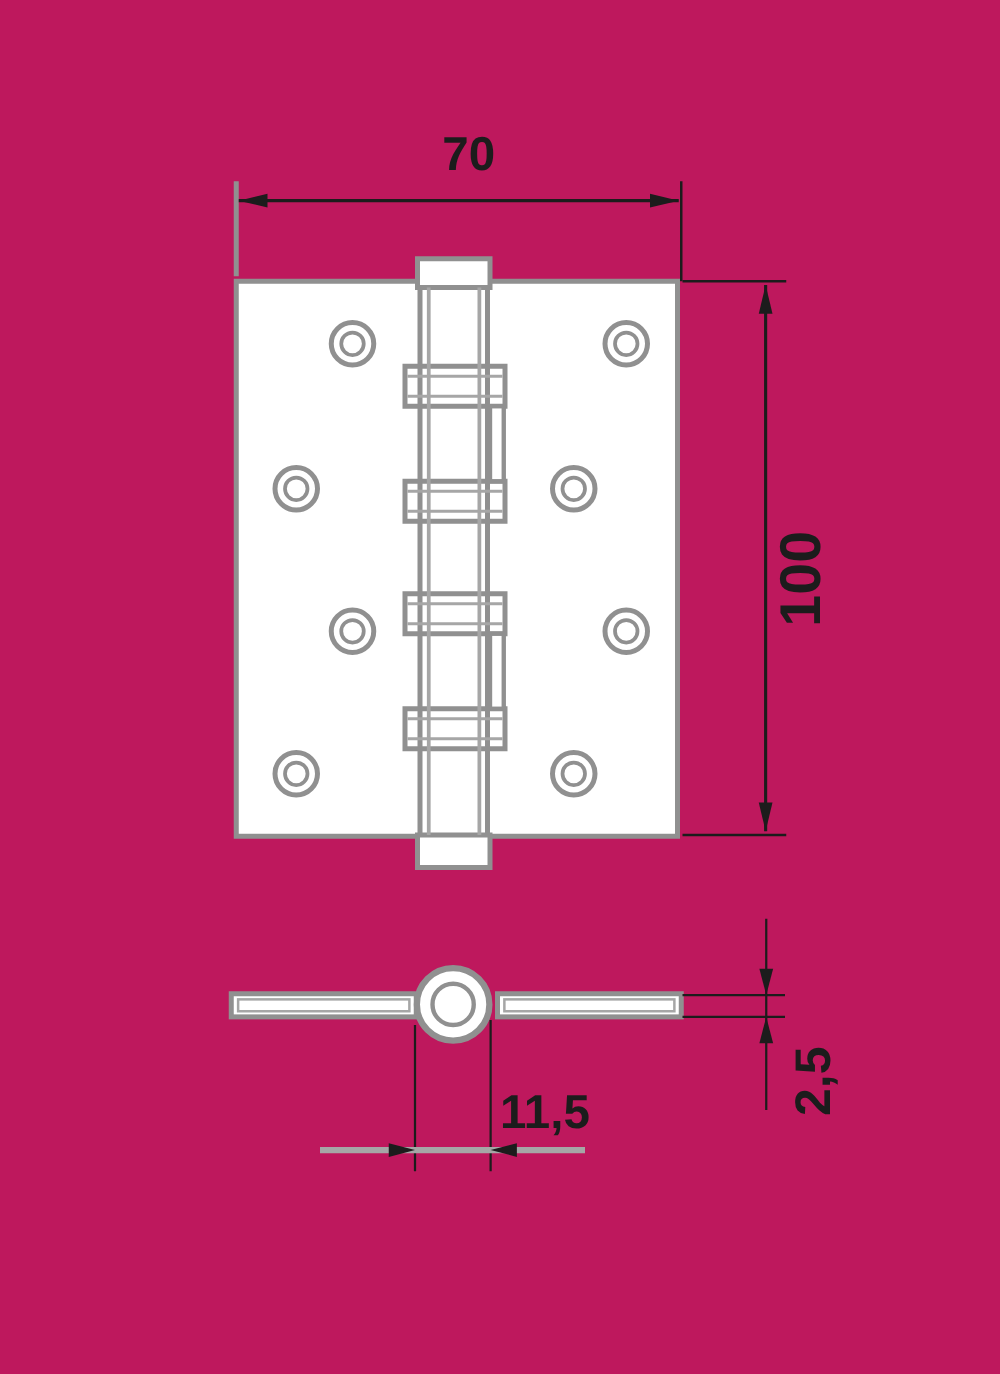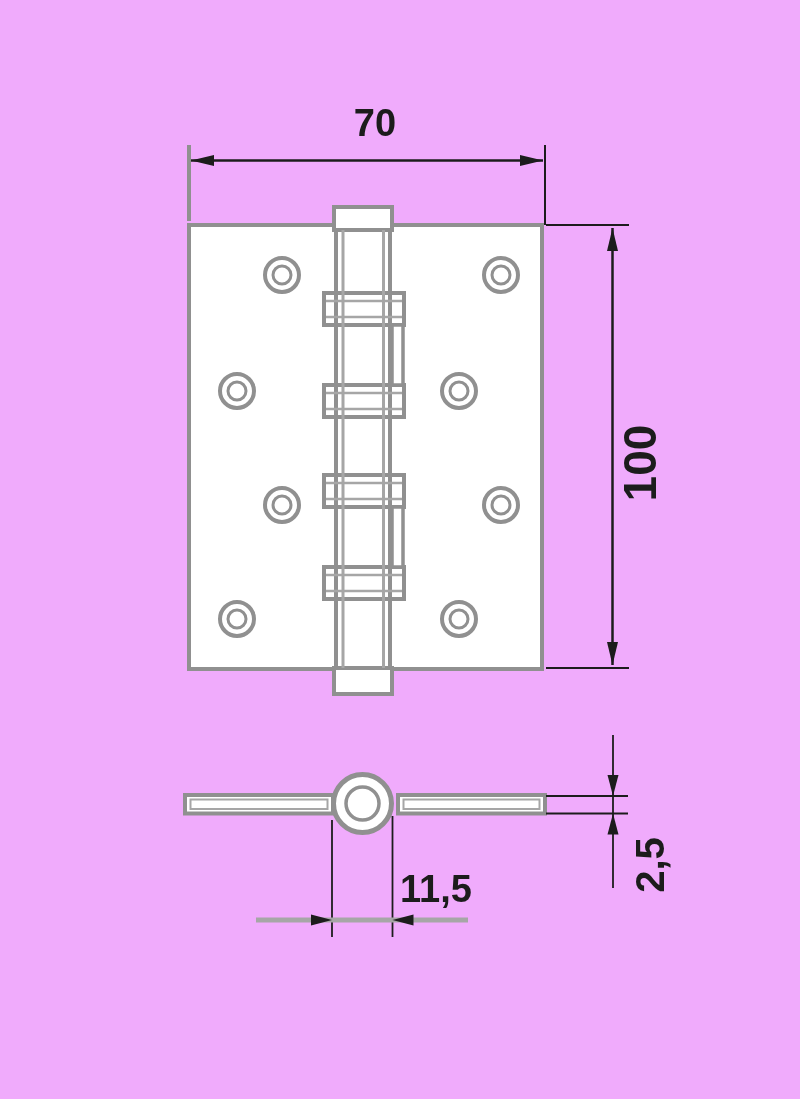--- a/index.html
+++ b/index.html
@@ -1,16 +1,16 @@
 <!DOCTYPE html>
 <html style="--drawing-line: #909090; --light-line: #a6a6a6; --dimension-line: #1c1c1c;"><head>
 <meta charset="utf-8">
 <style>
   html,body{margin:0;padding:0;background:#ffffff;}
-  .page{width:800px;height:1099px;position:relative;background:#f0abfc;overflow:hidden;
+  .page{width:800px;height:1099px;position:relative;background:#be185d;overflow:hidden;
         font-family:"Liberation Sans", sans-serif;}
   svg{display:block}
   
   .gline{stroke:var(--drawing-line,#909090);fill:none}
   .gfill{stroke:var(--drawing-line,#909090);fill:#ffffff}
   .glight{stroke:var(--light-line,#a6a6a6);fill:none}
   .white{fill:#ffffff;stroke:none}
   
   .dline{stroke:var(--dimension-line,#1c1c1c);fill:none}
   .dthin{stroke:var(--dimension-line,#1c1c1c);fill:none}

